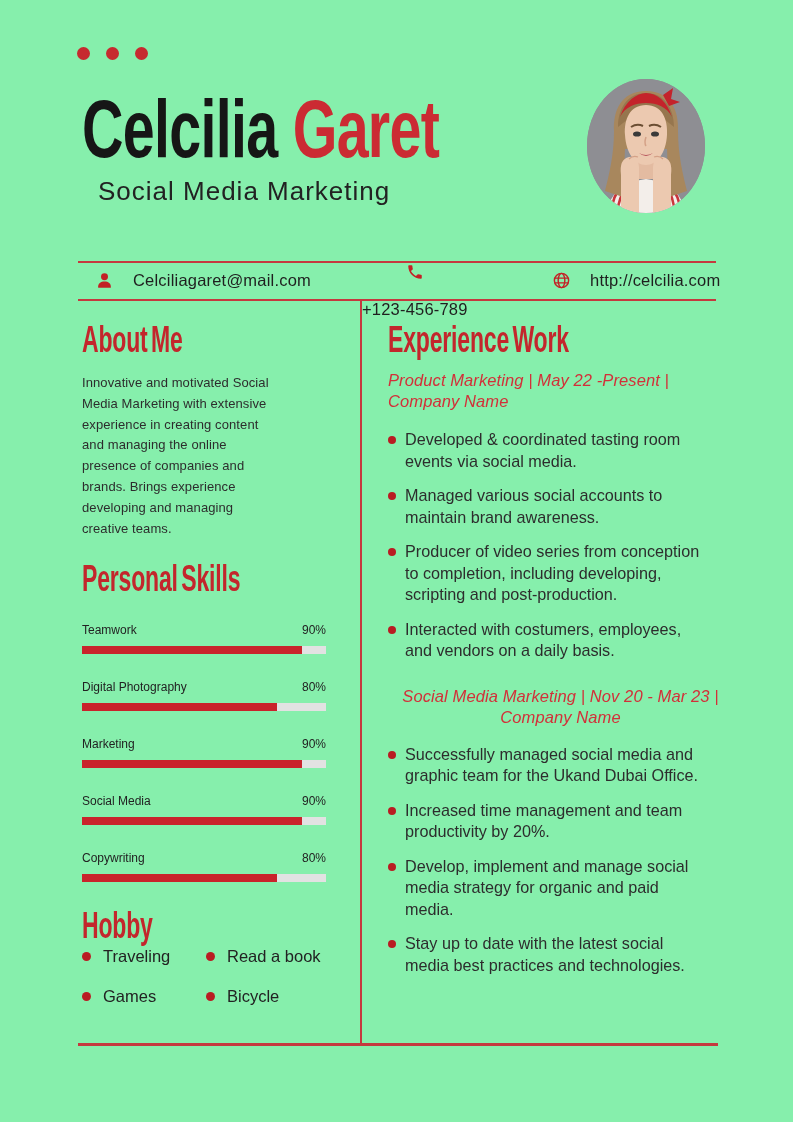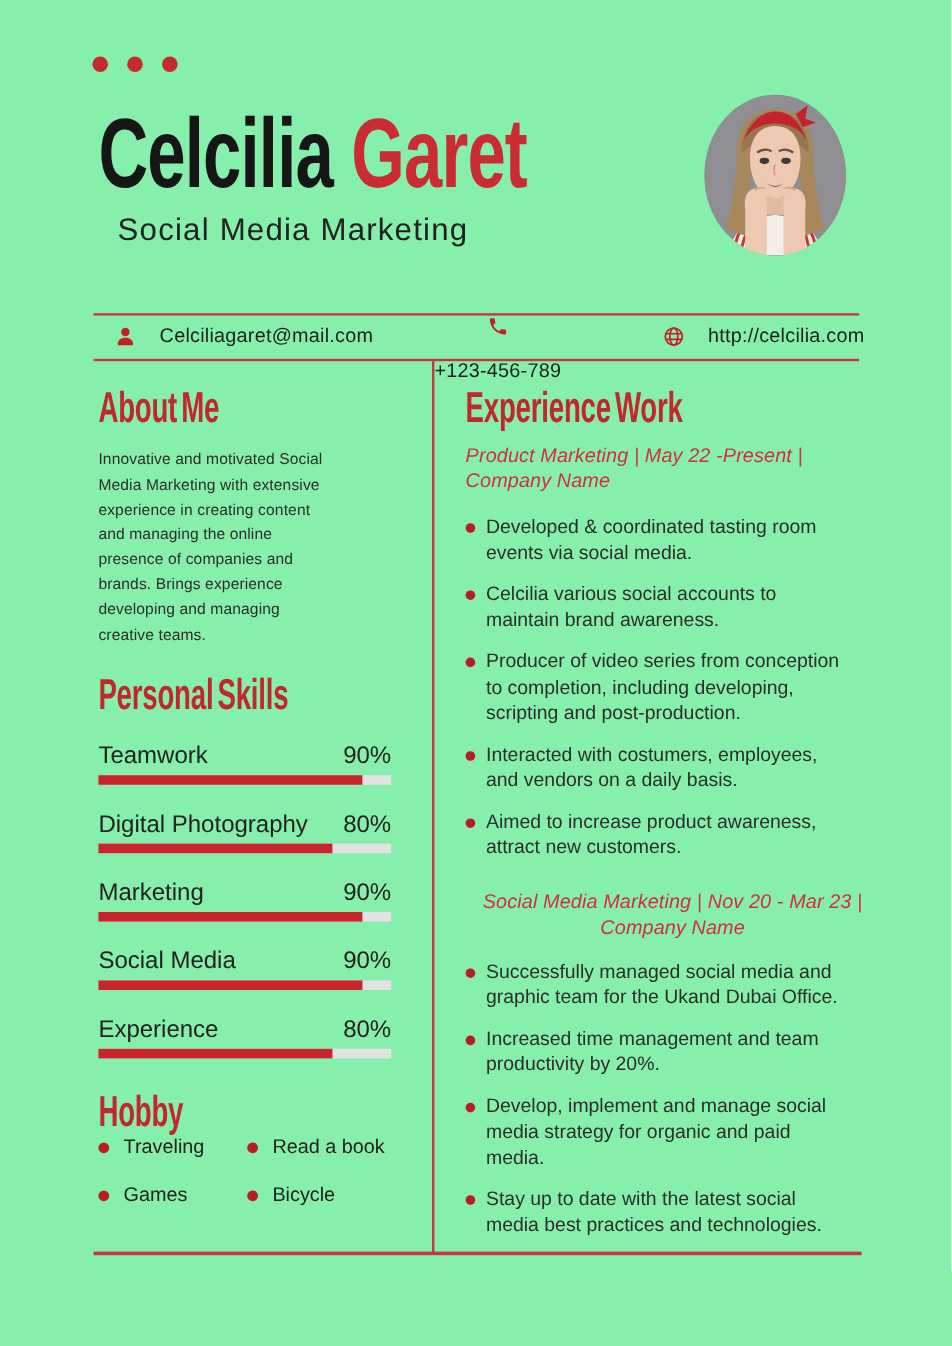--- a/index.html
+++ b/index.html
@@ -67,21 +67,21 @@
   .left-col{position:absolute;left:82px;top:322px;width:264px;}
   .about-text{
     margin-top:15px;font-size:13px;line-height:20.8px;color:var(--text-body);
     white-space:pre-line;letter-spacing:0.1px;
   }
   .skills{margin-top:0;width:244px;}
   .skills .h2{margin-top:22px;}
   .skill{margin-top:23px;}
   .skill:first-of-type{margin-top:15px;}
   .skill-row{display:flex;justify-content:space-between;align-items:baseline;
-    font-size:20px;line-height:20px;color:#222;}
+    font-size:12px;line-height:20px;color:#222;}
   .skill-track{margin-top:6px;width:100%;height:8px;background:var(--bar-track);}
   .skill-fill{height:8px;background:#c9232b;}
   .hobby .h2{margin-top:26px;}
   .hobby-grid{
     margin-top:2px;display:grid;grid-template-columns:124px auto;
     row-gap:20px;column-gap:0;
   }
   .hobby-item{display:flex;align-items:center;gap:12px;font-size:16.5px;line-height:20px;color:#222;}
   .hobby-item .dot{width:9px;height:9px;border-radius:50%;background:var(--dot);flex:none;}
   
@@ -236,21 +236,21 @@
           <span>Social Media</span>
           <span>90%</span>
         </div>
         <div class="skill-track">
           <div class="skill-fill" style="width: 90%;"></div>
         </div>
       </div>
 
       <div class="skill">
         <div class="skill-row">
-          <span>Experience</span>
+          <span>Copywriting</span>
           <span>80%</span>
         </div>
         <div class="skill-track">
           <div class="skill-fill" style="width: 80%;"></div>
         </div>
       </div>
     </div>
 
     <div class="hobby">
       <div class="h2">Hobby</div>
@@ -277,29 +277,27 @@
 
   <div class="right-col">
     <div class="h2">Experience Work</div>
 
     <div class="job job1">
       <div class="job-title">Product Marketing | May 22 -Present |
 Company Name</div>
       <ul class="bullets first">
         <li><span class="dot"></span><span>Developed &amp; coordinated tasting room
 events via social media.</span></li>
-        <li><span class="dot"></span><span>Celcilia various social accounts to
+        <li><span class="dot"></span><span>Managed various social accounts to
 maintain brand awareness.</span></li>
         <li><span class="dot"></span><span>Producer of video series from conception
 to completion, including developing,
 scripting and post-production.</span></li>
         <li><span class="dot"></span><span>Interacted with costumers, employees,
 and vendors on a daily basis.</span></li>
-        <li><span class="dot"></span><span>Aimed to increase product awareness,
-attract new customers.</span></li>
       </ul>
     </div>
 
     <div class="job job2">
       <div class="job-title">Social Media Marketing | Nov 20 - Mar 23 |
 Company Name</div>
       <ul class="bullets">
         <li><span class="dot"></span><span>Successfully managed social media and
 graphic team for the Ukand Dubai Office.</span></li>
         <li><span class="dot"></span><span>Increased time management and team

